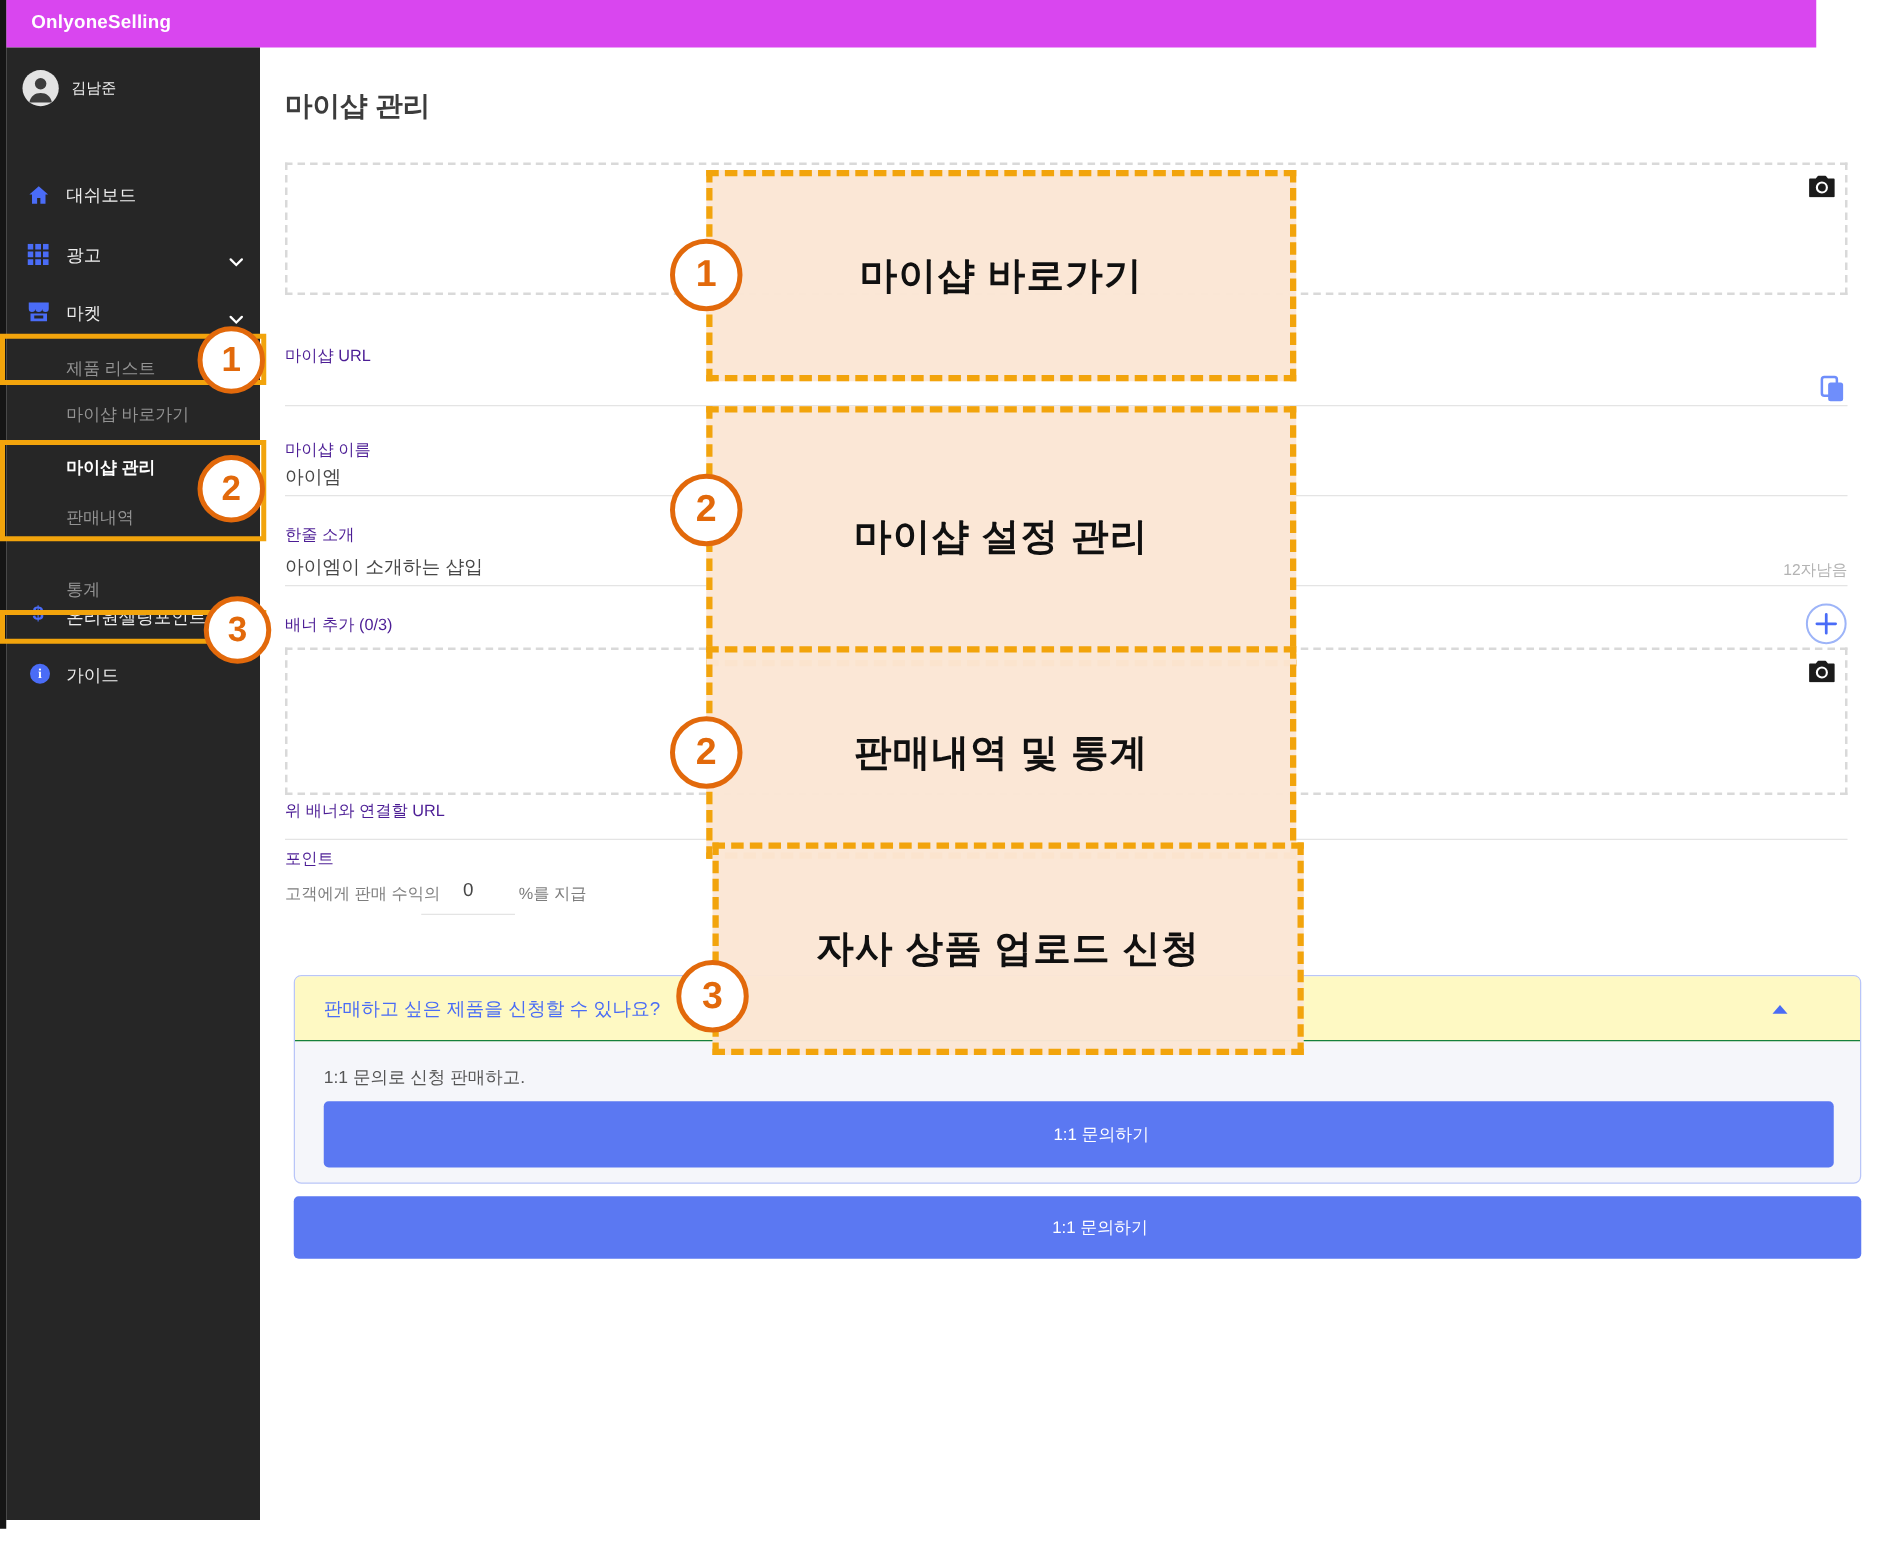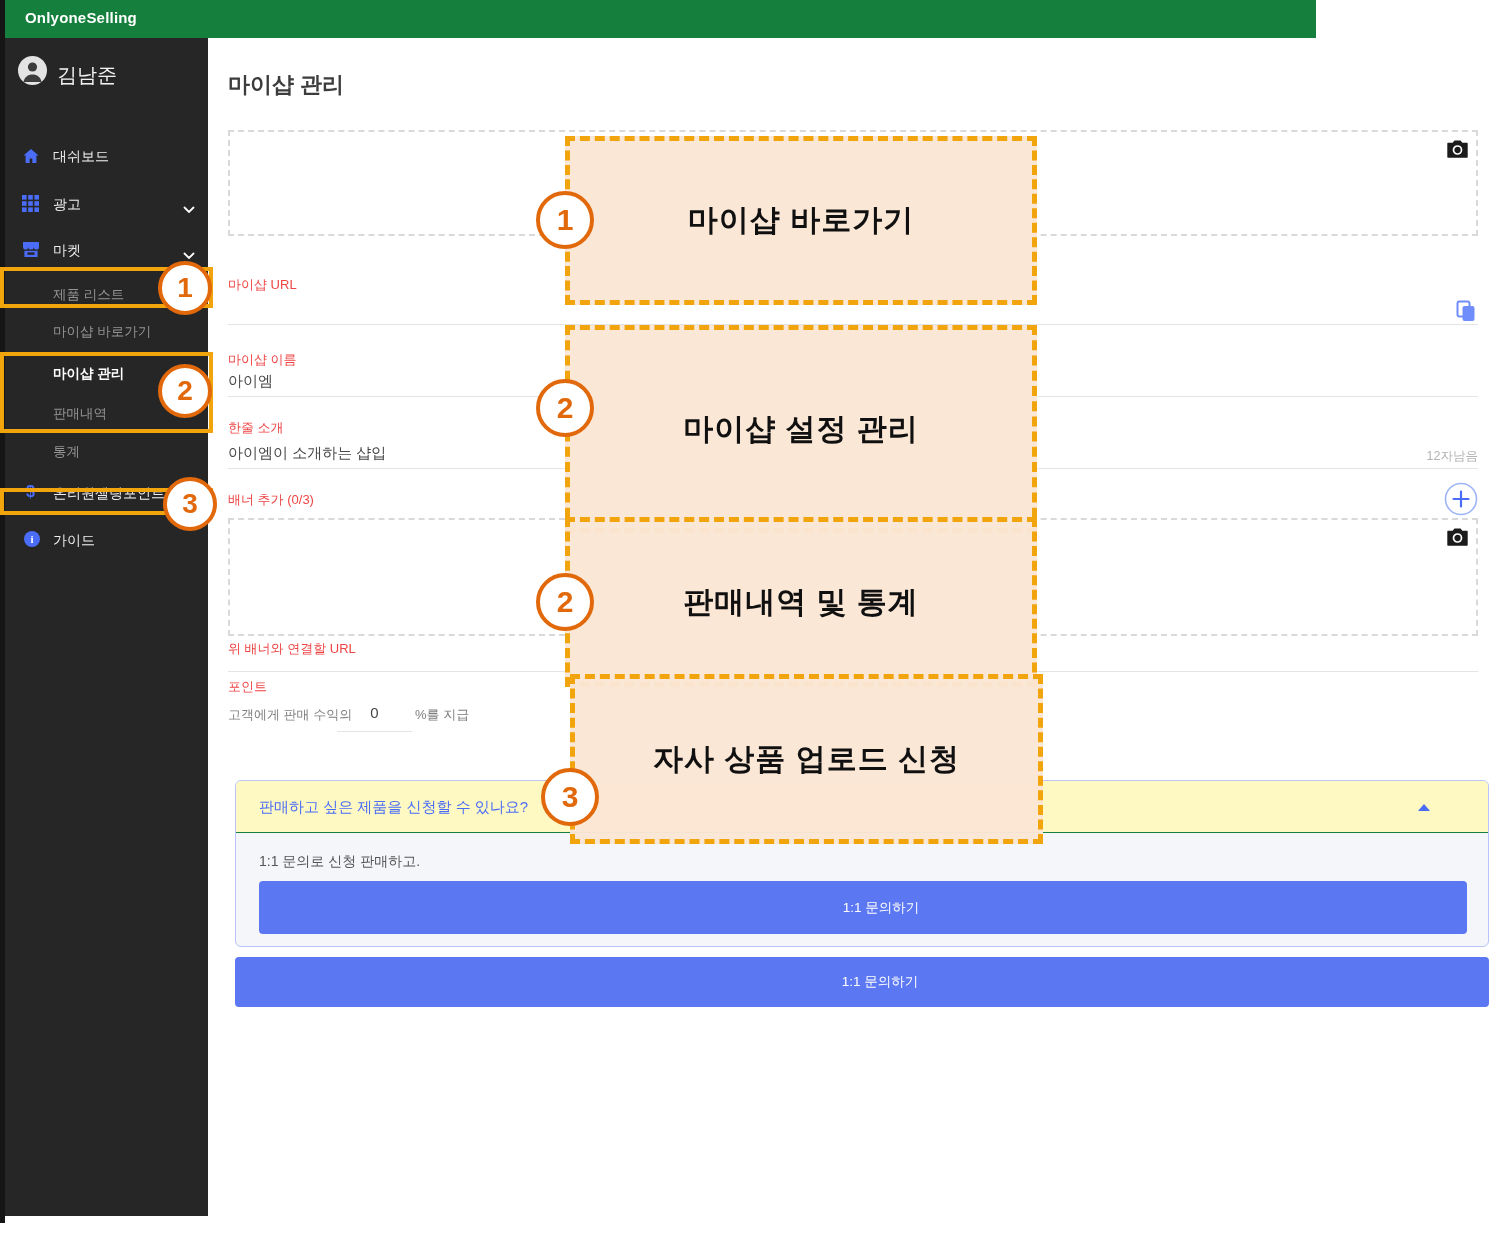--- a/index.html
+++ b/index.html
@@ -3,43 +3,43 @@
 <meta charset="utf-8">
 <style>
   * { margin:0; padding:0; box-sizing:border-box; }
   html,body { width:1504px; height:1248px; background:#fff; overflow:hidden; }
   body { font-family:"Liberation Sans","DejaVu Sans",sans-serif; }
   .page { position:relative; width:1504px; height:1248px; background:#fff; }
   .abs { position:absolute; }
 
   
   .left-strip { left:0; top:0; width:5px; height:1223px; background:#151515; z-index:3; }
-  .topbar { left:5px; top:0; width:1311px; height:38px; background:#15803d; z-index:2; }
+  .topbar { left:5px; top:0; width:1448px; height:38px; background:#d946ef; z-index:2; }
   .brand { left:20px; top:9px; color:#fff; font-size:15px; font-weight:700; letter-spacing:.2px; }
   .cart { left:1453px; top:8px; width:24px; height:22px; cursor:pointer; }
 
   
   .sidebar { left:5px; top:38px; width:203px; height:1178px; background:#262626; z-index:2; }
   .srow { position:absolute; left:0; width:213px; height:30px; color:#ededed; font-size:14px; cursor:pointer; }
   .srow .lbl { position:absolute; left:48px; top:6px; }
   .sub { color:#949494; font-size:13.5px; }
   .sub .lbl { left:48px; }
   .active { color:#ffffff; font-weight:700; }
   .avatar { position:absolute; left:13px; top:18px; width:29px; height:29px; border-radius:50%; background:#e3e3e3; overflow:hidden; }
-  .uname { position:absolute; left:52px; top:24px; color:#f2f2f2; font-size:20px; }
+  .uname { position:absolute; left:52px; top:24px; color:#f2f2f2; font-size:12px; }
   .micon { position:absolute; left:17px; top:5px; width:18px; height:18px; }
   .chev { position:absolute; left:178px; top:11px; width:12px; height:8px; }
   .dollar { position:absolute; left:21px; top:4px; color:#4a6cf7; font-size:16px; font-weight:700; }
   .info-ic { position:absolute; left:19px; top:5px; width:16px; height:16px; border-radius:50%; background:#4a6cf7; color:#fff; font-size:11px; font-weight:700; text-align:center; line-height:16px; font-family:"Liberation Serif",serif; }
   .page-title { left:228px; top:70px; font-size:22px; font-weight:600; color:#3c3c3c; }
   .upload { border:2px dashed #d9d9d9; background:#fff; cursor:pointer; }
   .upload1 { left:228px; top:130px; width:1250px; height:106px; }
   .upload2 { left:228px; top:518px; width:1250px; height:118px; }
   .cam { position:absolute; right:8px; top:8px; width:21px; height:18px; }
-  .flabel { font-size:13px; color:#ef4444; }
+  .flabel { font-size:13px; color:#4c1d95; }
   .fvalue { font-size:15px; color:#474747; font-weight:500; }
   .hr { height:1px; background:#e4e4e4; }
   .copy { left:1456px; top:300px; width:20px; height:22px; cursor:pointer; }
   .remain { left:1378px; top:448px; width:100px; text-align:right; font-size:12.5px; color:#b3b3b3; }
   .plusbtn { left:1444px; top:482px; width:34px; height:34px; cursor:pointer; }
   .pt-input { left:337px; top:704px; width:75px; text-align:center; font-size:15px; color:#474747; }
   .pt-line { left:337px; top:731px; width:75px; }
 
   
   .faq-card { left:235px; top:780px; width:1254px; height:167px; border:1px solid #b9c5f8; border-radius:6px; background:#f5f6fa; overflow:hidden; }
@@ -149,21 +149,21 @@
     </div>
     <div class="srow sub" style="top:279px;">
       <span class="lbl">마이샵 바로가기</span>
     </div>
     <div class="srow sub active" style="top:321px;">
       <span class="lbl">마이샵 관리</span>
     </div>
     <div class="srow sub" style="top:361px;padding-left:32px;">
       <span class="lbl">판매내역</span>
     </div>
-    <div class="srow sub" style="top:399px;">
+    <div class="srow sub" style="top:419px;">
       <span class="lbl">통계</span>
     </div>
 
     <div class="srow" style="top:441px;">
       <span class="dollar">$</span>
       <span class="lbl">온리원셀링포인트</span>
     </div>
     <div class="srow" style="top:488px;">
       <span class="info-ic">i</span>
       <span class="lbl">가이드</span>

